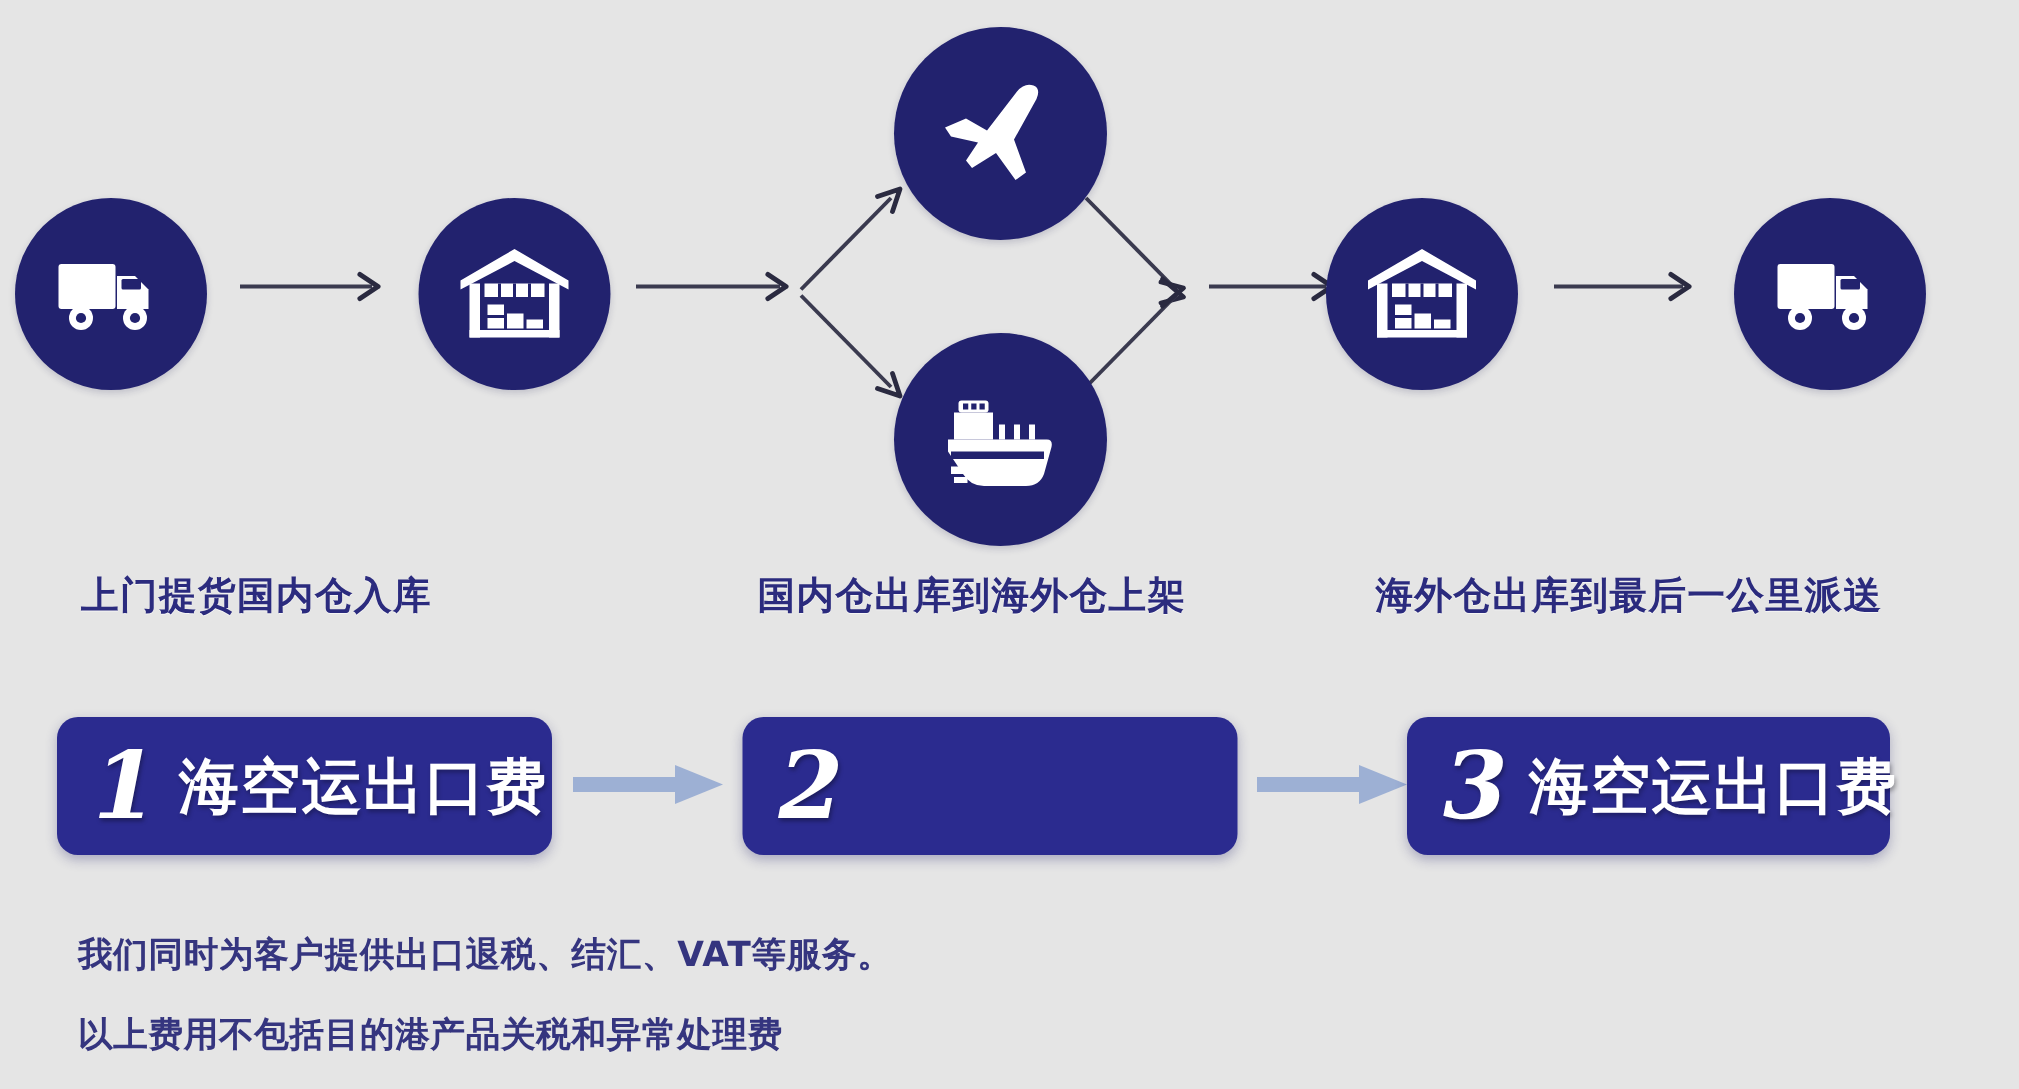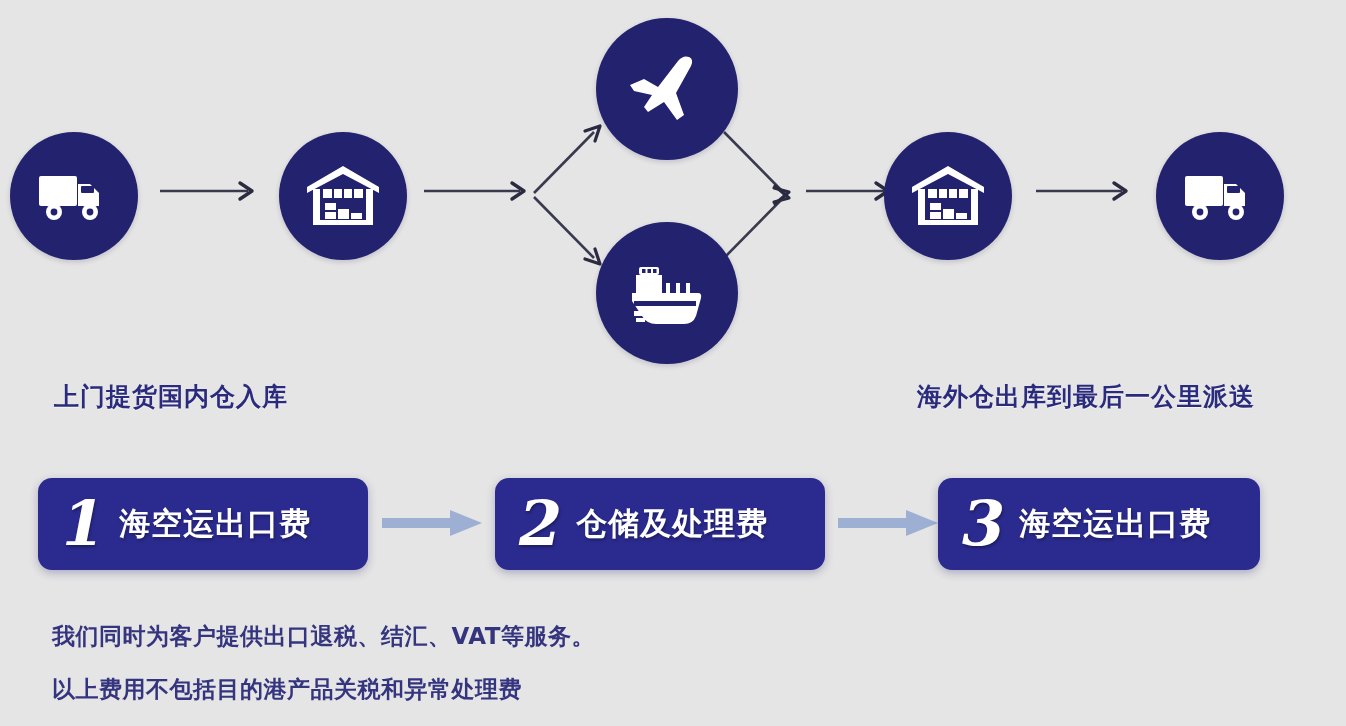--- a/index.html
+++ b/index.html
@@ -62,21 +62,21 @@
     font-size: 62px;
     font-weight: 700;
     font-style: italic;
     line-height: 1;
     margin-right: 14px;
     text-shadow: 1px 2px 3px rgba(0,0,0,0.35);
     font-family: "DejaVu Serif", "Liberation Serif", serif;
   }
   .fee-label {
     color: #ffffff;
-    font-size: 31px;
+    font-size: 40px;
     font-weight: 700;
     letter-spacing: 1px;
     white-space: nowrap;
     text-shadow: 1px 2px 3px rgba(0,0,0,0.30);
   }
 
   
   .fat-arrow {
     position: absolute;
   }
@@ -229,37 +229,37 @@
         <rect x="44" y="16" width="13" height="7" rx="1" fill="#22226e"></rect>
         <circle cx="17" cy="42" r="8" fill="#ffffff"></circle>
         <circle cx="17" cy="42" r="3.4" fill="#22226e"></circle>
         <circle cx="53" cy="42" r="8" fill="#ffffff"></circle>
         <circle cx="53" cy="42" r="3.4" fill="#22226e"></circle>
       </svg>
     </span>
   </div>
 
   <div class="caption" style="left:54px; top:380px;">上门提货国内仓入库</div>
+  <div class="caption" style="left:505px; top:380px;">国内仓出库到海外仓上架</div>
   <div class="caption" style="left:917px; top:380px;">海外仓出库到最后一公里派送</div>
 
   <div class="fee-box" style="left:38px; top:478px; width:330px;">
     <span class="fee-num">1</span>
     <span class="fee-label">海空运出口费</span>
   </div>
 
   <div class="fat-arrow" style="left:382px; top:508px; width:104px; height:30px;">
     <svg width="104" height="30" viewBox="0 0 104 30">
       <rect x="0" y="10" width="72" height="10" fill="#9db0d4"></rect>
       <polygon points="68,2 100,15 68,28" fill="#9db0d4"></polygon>
     </svg>
   </div>
 
   <div class="fee-box" style="left:495px; top:478px; width:330px;">
     <span class="fee-num">2</span>
-    <span class="fee-label">仓储及处理费</span>
   </div>
 
   <div class="fat-arrow" style="left:838px; top:508px; width:104px; height:30px;">
     <svg width="104" height="30" viewBox="0 0 104 30">
       <rect x="0" y="10" width="72" height="10" fill="#9db0d4"></rect>
       <polygon points="68,2 100,15 68,28" fill="#9db0d4"></polygon>
     </svg>
   </div>
 
   <div class="fee-box" style="left:938px; top:478px; width:322px;">

